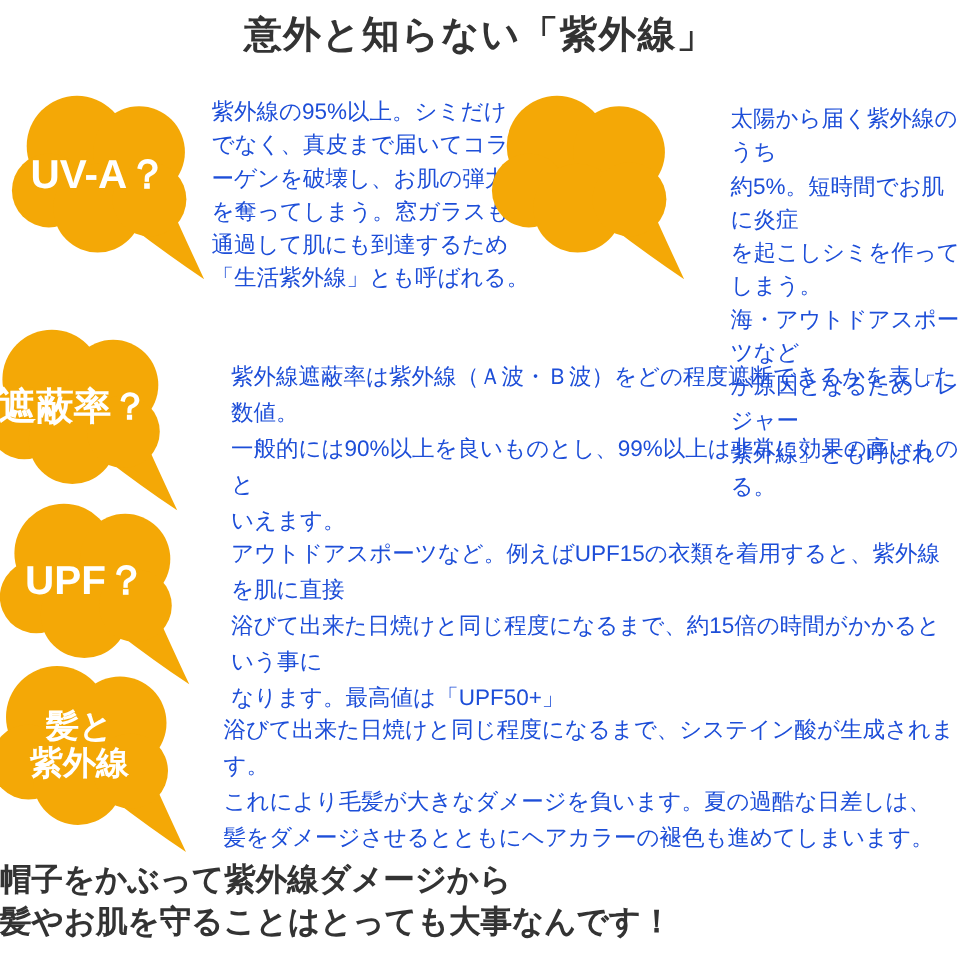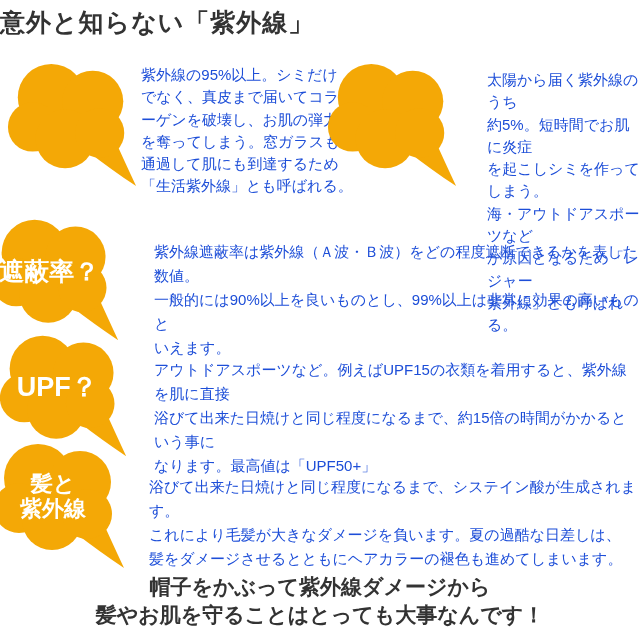--- a/index.html
+++ b/index.html
@@ -3,21 +3,21 @@
 <meta charset="utf-8">
 <style>
   html,body{margin:0;padding:0;}
   body{
     width:640px;height:640px;background:#ffffff;position:relative;
     overflow:hidden;
     font-family:"Liberation Sans","DejaVu Sans",sans-serif;
   }
   .title{
     position:absolute;top:6px;left:0;right:0;margin:0;
-    text-align:left;font-size:25px;font-weight:bold;color:#333333;
+    text-align:center;font-size:25px;font-weight:bold;color:#333333;
     letter-spacing:1px;
   }
   .bubble{position:absolute;}
   .bubble svg{position:absolute;left:0;top:0;width:100%;height:100%;}
   .bubble-label{
     position:absolute;left:0;top:0;width:90%;height:87%;
     display:flex;align-items:center;justify-content:center;
     color:#ffffff;font-weight:bold;text-align:center;
     white-space:pre-line;line-height:1.12;
   }
@@ -25,40 +25,41 @@
   .lbl-l{font-size:25px;}
   .lbl-m{font-size:22px;}
   .desc{
     position:absolute;color:#1d4ed8;font-size:15px;
     white-space:pre-line;margin:0;
   }
   .desc-tight{line-height:22.3px;}
   .desc-wide{line-height:24px;margin-left:24px;}
   .footer{
     position:absolute;top:573px;left:0;right:0;margin:0;
-    text-align:center;font-size:21px;font-weight:bold;color:#333333;
+    font-size:21px;font-weight:bold;color:#333333;
     line-height:28px;white-space:pre-line;
   }
 </style>
 </head>
 <body>
 
 <h1 class="title">意外と知らない「紫外線」</h1>
 
 <div class="bubble" style="left:4px;top:56px;width:138px;height:138px;">
   <svg viewBox="0 0 140 140">
     <g fill="#F4A806">
       <path d="M 84 96 Q 110 116 134 132 Q 120 102 112 84 Z"></path>
       <circle cx="48" cy="42" r="34"></circle>
       <circle cx="90" cy="46" r="31"></circle>
       <circle cx="29" cy="72" r="25"></circle>
       <circle cx="62" cy="84" r="30"></circle>
       <circle cx="97" cy="78" r="25"></circle>
     </g>
   </svg>
+  <div class="bubble-label lbl-xl">UV-A？</div>
 </div>
 <p class="desc desc-tight" style="left:141px;top:64px;">紫外線の95%以上。シミだけ
 でなく、真皮まで届いてコラ
 ーゲンを破壊し、お肌の弾力
 を奪ってしまう。窓ガラスも
 通過して肌にも到達するため
 「生活紫外線」とも呼ばれる。</p>
 
 <div class="bubble" style="left:324px;top:56px;width:138px;height:138px;">
   <svg viewBox="0 0 140 140">

